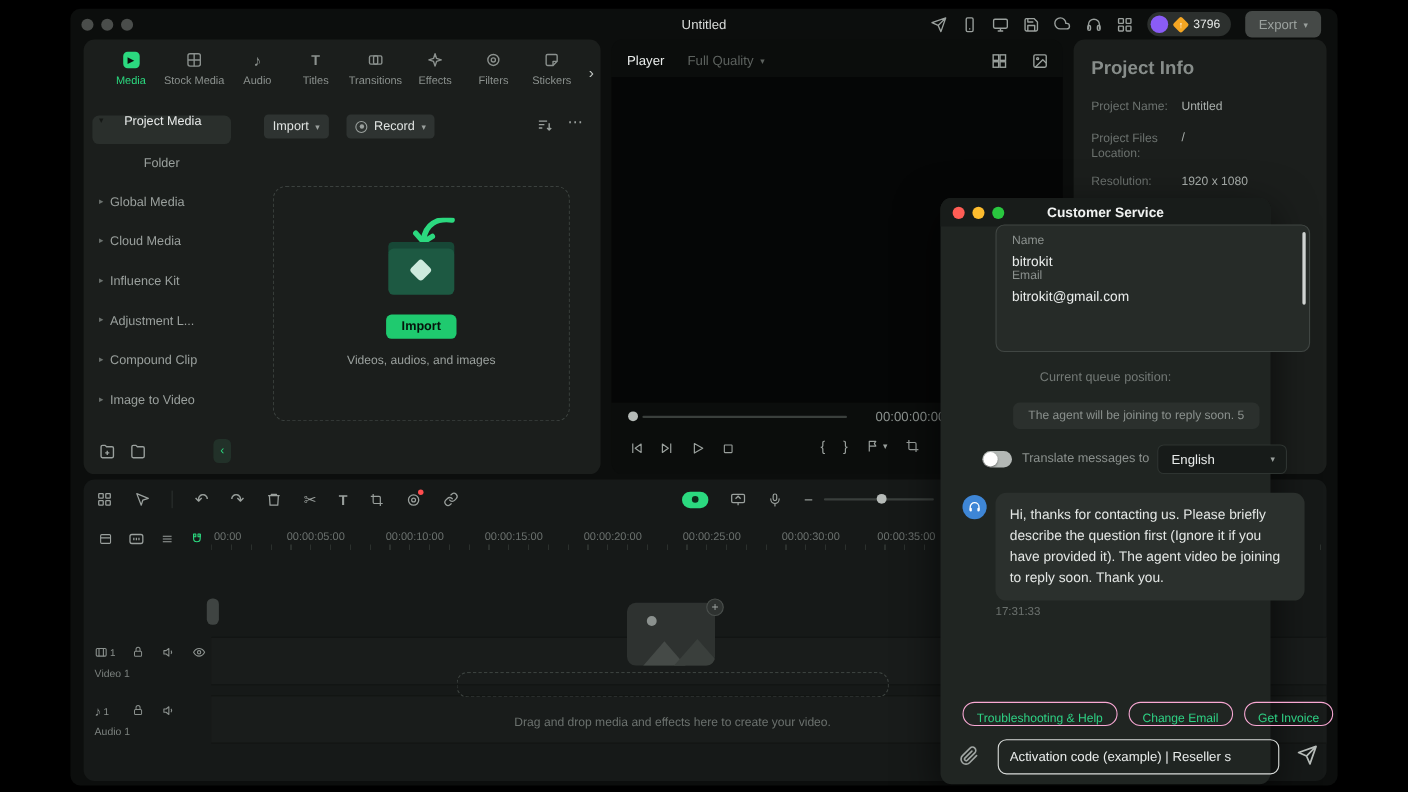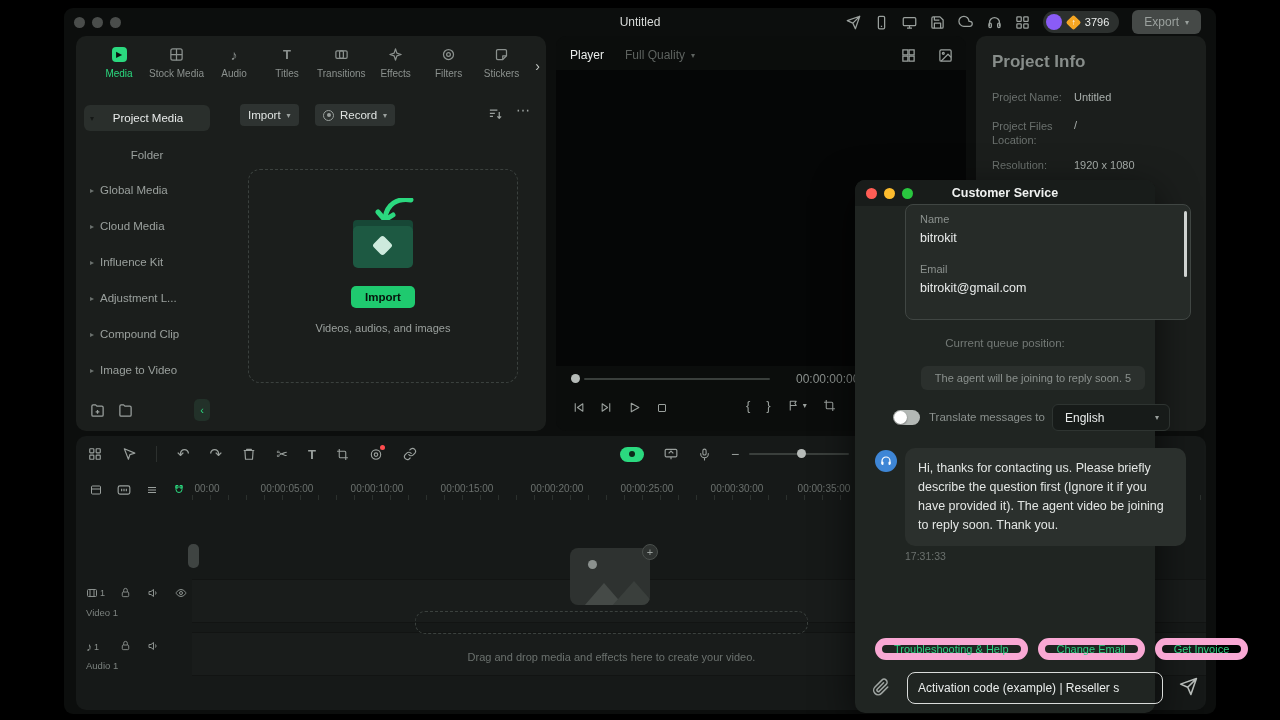--- a/index.html
+++ b/index.html
@@ -8,26 +8,26 @@
   .abs{position:absolute}
   svg{display:block}
   .ic{display:inline-flex;align-items:center;justify-content:center;color:#9aa09d}
   
   .app{position:absolute;left:64px;top:8px;width:1152px;height:706px;background:#0c0e0d;border-radius:9px;z-index:1;overflow:hidden}
   .dot{width:11px;height:11px;border-radius:50%;display:inline-block}
   .panel{position:absolute;background:#1b1e1c;border-radius:10px}
   .tab{display:flex;flex-direction:column;align-items:center;gap:5px;min-width:46px;color:#8b918e;font-size:10px;cursor:default}
   .tab .tico{height:17px;display:flex;align-items:center;justify-content:center}
   .tab.active{color:#2bd97f}
-  .side-item{position:absolute;left:8px;width:126px;height:24px;display:flex;align-items:center;color:#9aa09d;font-size:11.5px}
+  .side-item{position:absolute;left:8px;width:126px;height:24px;display:flex;color:#9aa09d;font-size:11.5px}
   .side-arrow{width:16px;text-align:center;font-size:8px;color:#6b716e}
   .dd{display:inline-flex;align-items:center;gap:6px;background:#2e3331;border-radius:4px;height:22px;padding:0 8px;font-size:11.5px;color:#dfe3e1}
   .chev{font-size:8px;color:#9aa09d}
   .ruler-label{position:absolute;transform:translateX(-50%);font-size:10px;color:#6b716e;top:3px;white-space:nowrap}
-  .chip{display:inline-flex;align-items:center;height:22px;padding:0 12px;border:7px solid #f9a8d4;border-radius:12px;color:#2ed184;font-size:11px;white-space:nowrap}
+  .chip{display:inline-flex;align-items:flex-end;height:22px;padding:0 12px;border:1px solid #f9a8d4;border-radius:12px;color:#2ed184;font-size:11px;white-space:nowrap}
   .trk-lane{position:absolute;left:116px;right:0;background:#191c1b;border-top:1px solid #121413;border-bottom:1px solid #121413}
   .hdr-ic{position:absolute;color:#8b918e}
   
   .chat{position:absolute;left:855px;top:180px;width:300px;height:533px;background:#202522;border-radius:10px;z-index:20;box-shadow:0 12px 40px rgba(0,0,0,.65)}
   .chat-tb{position:absolute;left:0;top:0;right:0;height:26px;background:#181c1a;border-radius:10px 10px 0 0;display:flex;align-items:center}
 </style>
 </head>
 <body>
 
 <div class="app">
@@ -499,21 +499,21 @@
   <div class="chat-tb">
     <span class="dot abs" style="left:11px;top:8px;background:#ff5d55"></span>
     <span class="dot abs" style="left:29px;top:8px;background:#fdbc2e"></span>
     <span class="dot abs" style="left:47px;top:8px;background:#29c73f"></span>
     <span style="flex:1;text-align:center;font-size:12.5px;font-weight:bold;color:#f0f2f1">Customer Service</span>
   </div>
 
   <div class="abs" style="left:50px;top:24px;width:286px;height:116px;background:#262b28;border:1px solid #40464​3;border:1px solid #404643;border-radius:8px;padding:8px 14px">
     <div style="font-size:11px;color:#8b918e">Name</div>
     <div style="font-size:12.5px;color:#e9eceb;margin-top:6px">bitrokit</div>
-    <div style="font-size:11px;color:#8b918e;margin-top:18px">Email</div>
+    <div style="font-size:11px;color:#8b918e;">Email</div>
     <div style="font-size:12.5px;color:#e9eceb;margin-top:6px">bitrokit@gmail.com</div>
     <span class="abs" style="right:3px;top:6px;width:3px;height:66px;background:#cfd3d1;border-radius:2px"></span>
   </div>
 
   <div class="abs" style="left:0;right:0;top:157px;text-align:center;font-size:11.5px;color:#737976">Current queue position:</div>
 
   <div class="abs" style="left:66px;top:186px;width:224px;height:24px;background:#2b302d;border-radius:6px;display:flex;align-items:center;justify-content:center;font-size:11px;color:#8b918e">The agent will be joining to reply soon. 5</div>
 
   <div class="abs" style="left:38px;top:230px;width:27px;height:15px;background:#b3b8b5;border-radius:8px">
     <span style="position:absolute;left:1px;top:1px;width:13px;height:13px;border-radius:50%;background:#fff;box-shadow:0 1px 2px rgba(0,0,0,.4)"></span>

